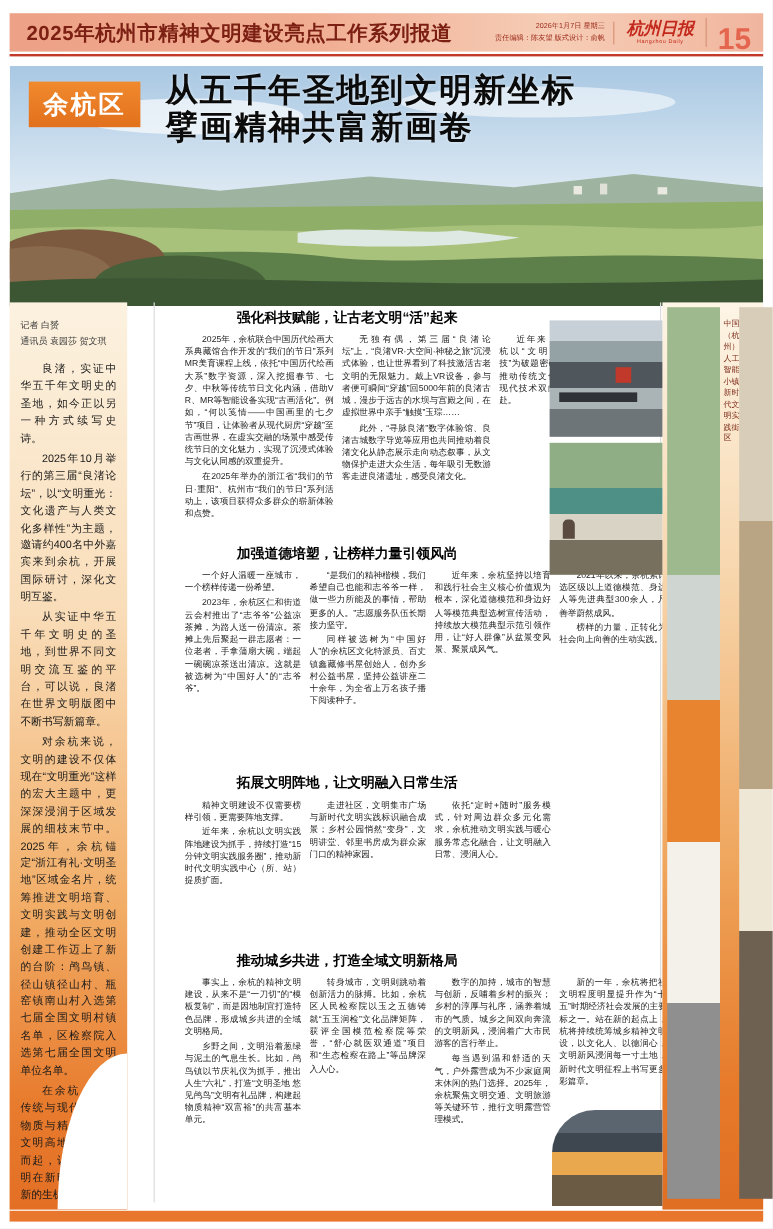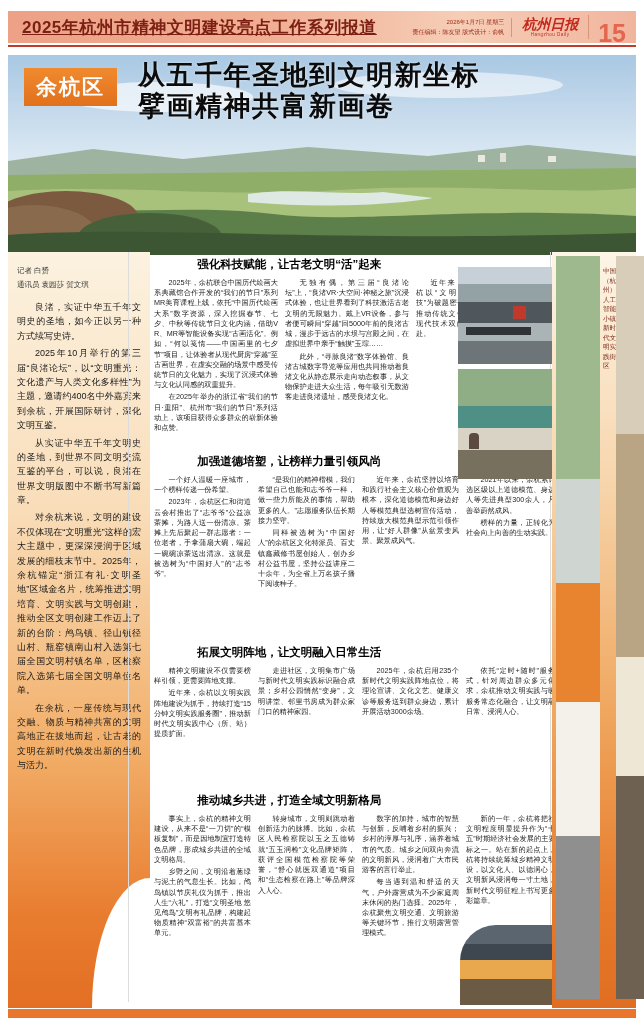--- a/index.html
+++ b/index.html
@@ -3,40 +3,40 @@
 <meta charset="utf-8">
 <style>
   html,body{margin:0;padding:0;background:#e8e8e8;}
   .page{position:relative;width:644px;height:1024px;margin:0 auto;background:#ffffff;
         font-family:"Liberation Sans",sans-serif;overflow:hidden;}
 
   
   .top-banner{position:absolute;left:8px;top:11px;width:628px;height:32px;
     background:linear-gradient(90deg,#eda186 0%,#f0ad92 40%,#f6cdb6 72%,#f1b59e 100%);
     display:flex;align-items:center;}
-  .banner-title{flex:1;font-size:17px;font-weight:bold;color:#7d2014;padding-left:14px;letter-spacing:.5px;text-decoration:underline;}
+  .banner-title{flex:1;font-size:17px;font-weight:bold;color:#7d2014;padding-left:14px;letter-spacing:.5px;}
   .banner-meta{font-size:6px;color:#9c2b1a;text-align:right;line-height:1.7;padding-right:7px;white-space:nowrap;}
   .masthead{color:#c3281c;text-align:center;padding:0 10px;border-left:1px solid #d79579;}
   .masthead-cn{font-family:"Liberation Serif",serif;font-weight:bold;font-style:italic;font-size:14px;line-height:14px;}
   .masthead-en{font-size:4.5px;letter-spacing:.5px;}
   .banner-divider{width:1px;height:24px;background:#d79579;}
   .page-num{font-size:25px;color:#e4664e;font-weight:bold;padding:12px 10px 0 9px;}
   .red-rule{position:absolute;left:8px;top:45px;width:628px;height:2px;background:#c23b2a;}
 
   
   .hero{position:absolute;left:8px;top:55px;width:628px;height:200px;overflow:hidden;}
   .hero svg{position:absolute;inset:0;width:100%;height:100%;}
   .region-box{position:absolute;left:16px;top:13px;z-index:3;
     background:linear-gradient(180deg,#f08a2e,#e2701c);color:#fff;
     font-size:21px;font-weight:bold;letter-spacing:2px;padding:5px 12px;}
   .headline{position:absolute;left:130px;top:5px;z-index:3;color:#0b0b0b;font-weight:900;
     font-size:27px;line-height:31px;letter-spacing:1.5px;text-shadow:0 0 3px rgba(255,255,255,.55);}
 
   
-  .left-rail{position:absolute;left:8px;top:252px;width:142px;height:756px;box-sizing:border-box;
+  .left-rail{position:absolute;left:8px;top:252px;width:98px;height:756px;box-sizing:border-box;
     padding:8px 9px;overflow:hidden;
     background:linear-gradient(180deg,#fcf2e0 0%,#f9ddb9 34%,#f2ae68 66%,#e87c2e 88%,#e36f24 100%);}
   .left-rail::after{content:"";position:absolute;right:0;bottom:0;width:58px;height:130px;
     background:#fff;border-top-left-radius:100% 100%;}
   .byline{font-size:7.5px;color:#3c3c3c;line-height:1.8;margin:4px 0 9px;}
   .left-rail p{font-size:9px;line-height:1.6;color:#191919;text-align:justify;text-indent:2em;margin:0 0 3px;}
 
   
   .vline{position:absolute;top:252px;width:1px;height:750px;background:#dcdcdc;}
   .middle{position:absolute;left:134px;top:252px;width:418px;height:756px;padding-top:3px;box-sizing:border-box;padding-left:20px;}
@@ -189,23 +189,20 @@
         <div class="section s3">
           <div class="sec-heading">拓展文明阵地，让文明融入日常生活</div>
           <div class="cols">
             <div class="col col1">
               <p>精神文明建设不仅需要榜样引领，更需要阵地支撑。</p>
               <p>近年来，余杭以文明实践阵地建设为抓手，持续打造“15分钟文明实践服务圈”，推动新时代文明实践中心（所、站）提质扩面。</p>
             </div>
             <div class="col col2">
               <p>走进社区，文明集市广场与新时代文明实践标识融合成景；乡村公园悄然“变身”，文明讲堂、邻里书房成为群众家门口的精神家园。</p>
             </div>
-            <div class="col col3">
-              <p>2025年，余杭启用235个新时代文明实践阵地点位，将理论宣讲、文化文艺、健康义诊等服务送到群众身边，累计开展活动3000余场。</p>
-            </div>
             <div class="col col4">
               <p>依托“定时+随时”服务模式，针对周边群众多元化需求，余杭推动文明实践与暖心服务常态化融合，让文明融入日常、浸润人心。</p>
             </div>
           </div>
         </div>
         <div class="section s4">
           <div class="sec-heading">推动城乡共进，打造全域文明新格局</div>
           <div class="cols">
             <div class="col col1">
               <p>事实上，余杭的精神文明建设，从来不是“一刀切”的“模板复制”，而是因地制宜打造特色品牌，形成城乡共进的全域文明格局。</p>

